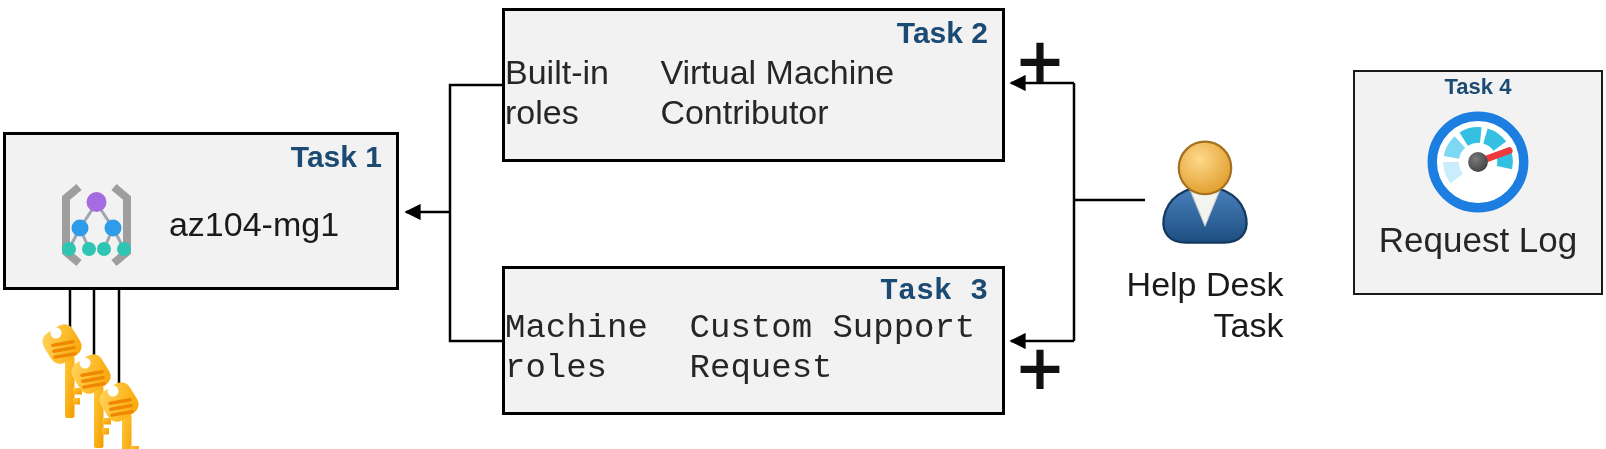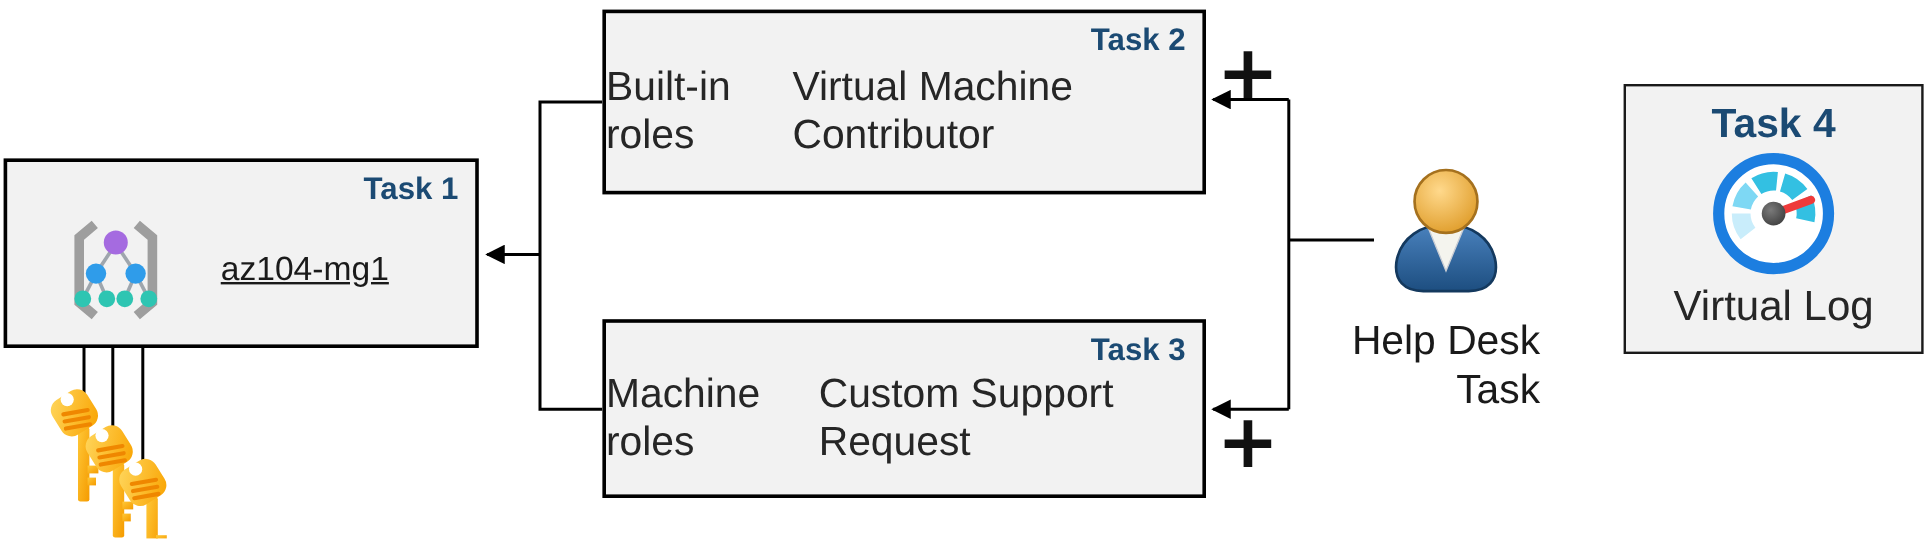--- a/index.html
+++ b/index.html
@@ -9,43 +9,43 @@
     font-family:"Liberation Sans","DejaVu Sans",sans-serif;
     color:var(--body-text,#262626);
   }
   .task-box {
     position:absolute; box-sizing:border-box;
     background:var(--box-fill,#F2F2F2);
     border:3px solid var(--box-border,#000);
   }
   #task1-box { left:3px;  top:132px; width:396px; height:158px; }
   #task2-box { left:502px; top:8px;   width:503px; height:154px; }
-  #task3-box { left:502px; top:266px; width:503px; height:149px; }
+  #task3-box { left:502px; top:266px; width:503px; height:149px;font-family:Liberation Mono, monospace; }
   #task4-box { left:1353px; top:70px; width:250px; height:225px;
                border:2px solid var(--box4-border,#1a1a1a);
                display:flex; flex-direction:column; align-items:center; }
   .badge {
     position:absolute; top:6px; right:14px;
-    font-weight:bold; font-size:26px; line-height:32px;
+    font-weight:bold; font-size:30px; line-height:32px;
     color:var(--task-badge,#1B4A73);
   }
   .badge-static {
-    font-weight:bold; font-size:34px; line-height:30px; margin-top:16px;
+    font-weight:bold; font-size:22px; line-height:30px; 
     color:var(--task-badge,#1B4A73);
   }
   .box-lines {
     position:absolute; left:0; right:0; top:0; bottom:0;
     display:flex; flex-direction:row; align-items:center; justify-content:center;
     padding-top:14px; font-size:34px; line-height:40px; color:var(--body-text,#262626);
   }
   .mg-icon { position:absolute; left:43px; top:48px; }
   .t1-label {
     position:absolute; left:130px; right:24px; top:0; bottom:0;
     display:flex; align-items:center; justify-content:center;
-    padding-top:26px; font-size:28px; color:#1a1a1a;text-decoration:underline;
+    padding-top:26px; font-size:34px; color:#1a1a1a;
   }
   .t4-label { font-size:35px; margin-top:6px; color:var(--body-text,#262626); }
   .gauge-icon { margin-top:8px; }
   #helpdesk {
     position:absolute; left:1115px; top:140px; width:180px;
     display:flex; flex-direction:column; align-items:center;
   }
   .hd-label { font-size:34px; line-height:41px; text-align:right; color:#1a1a1a; margin-top:8px; white-space:nowrap; }
   .connectors { position:absolute; left:0; top:0; pointer-events:none; }
   .keys-icon { position:absolute; left:26px; top:316px; }
@@ -138,21 +138,21 @@
       <g fill="none" stroke-width="15">
         <path d="M29.5,66.0 A26,26 0 0 1 24.0,50.0" stroke="#C9EDFB"></path>
         <path d="M24.4,45.5 A26,26 0 0 1 32.6,30.7" stroke="#7ED8F4"></path>
         <path d="M36.2,28.0 A26,26 0 0 1 52.7,24.1" stroke="#33C0E2"></path>
         <path d="M57.2,25.0 A26,26 0 0 1 71.0,34.7" stroke="#33C0E2"></path>
         <path d="M73.4,38.6 A26,26 0 0 1 75.4,55.4" stroke="#33C0E2"></path>
       </g>
       <line x1="50" y1="50" x2="80" y2="39" stroke="#EE3A3A" stroke-width="6.5" stroke-linecap="round"></line>
       <circle cx="50" cy="50" r="9.5" fill="url(#hubg)"></circle>
     </svg>
-    <div class="t4-label">Virtual Log</div>
+    <div class="t4-label">Request Log</div>
   </div>
 
   <div id="helpdesk">
     <svg width="112" height="116" viewBox="0 0 100 104">
       <defs>
         <radialGradient id="pheadg" cx="40%" cy="33%" r="75%">
           <stop offset="0%" stop-color="#FFD98C"></stop>
           <stop offset="100%" stop-color="#DE9A26"></stop>
         </radialGradient>
         <linearGradient id="pbodyg" x1="0" y1="0" x2="0" y2="1">

